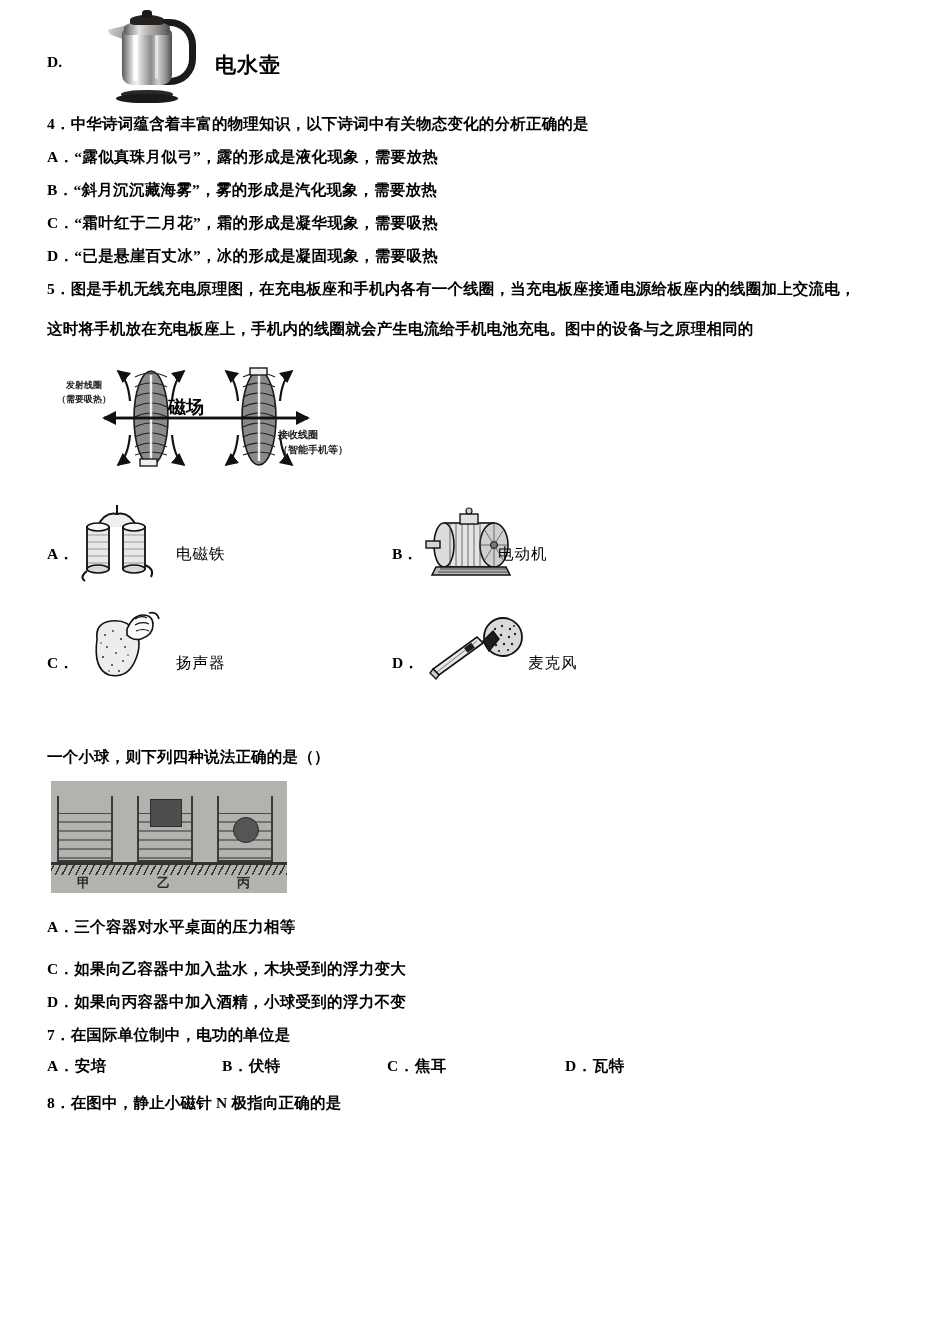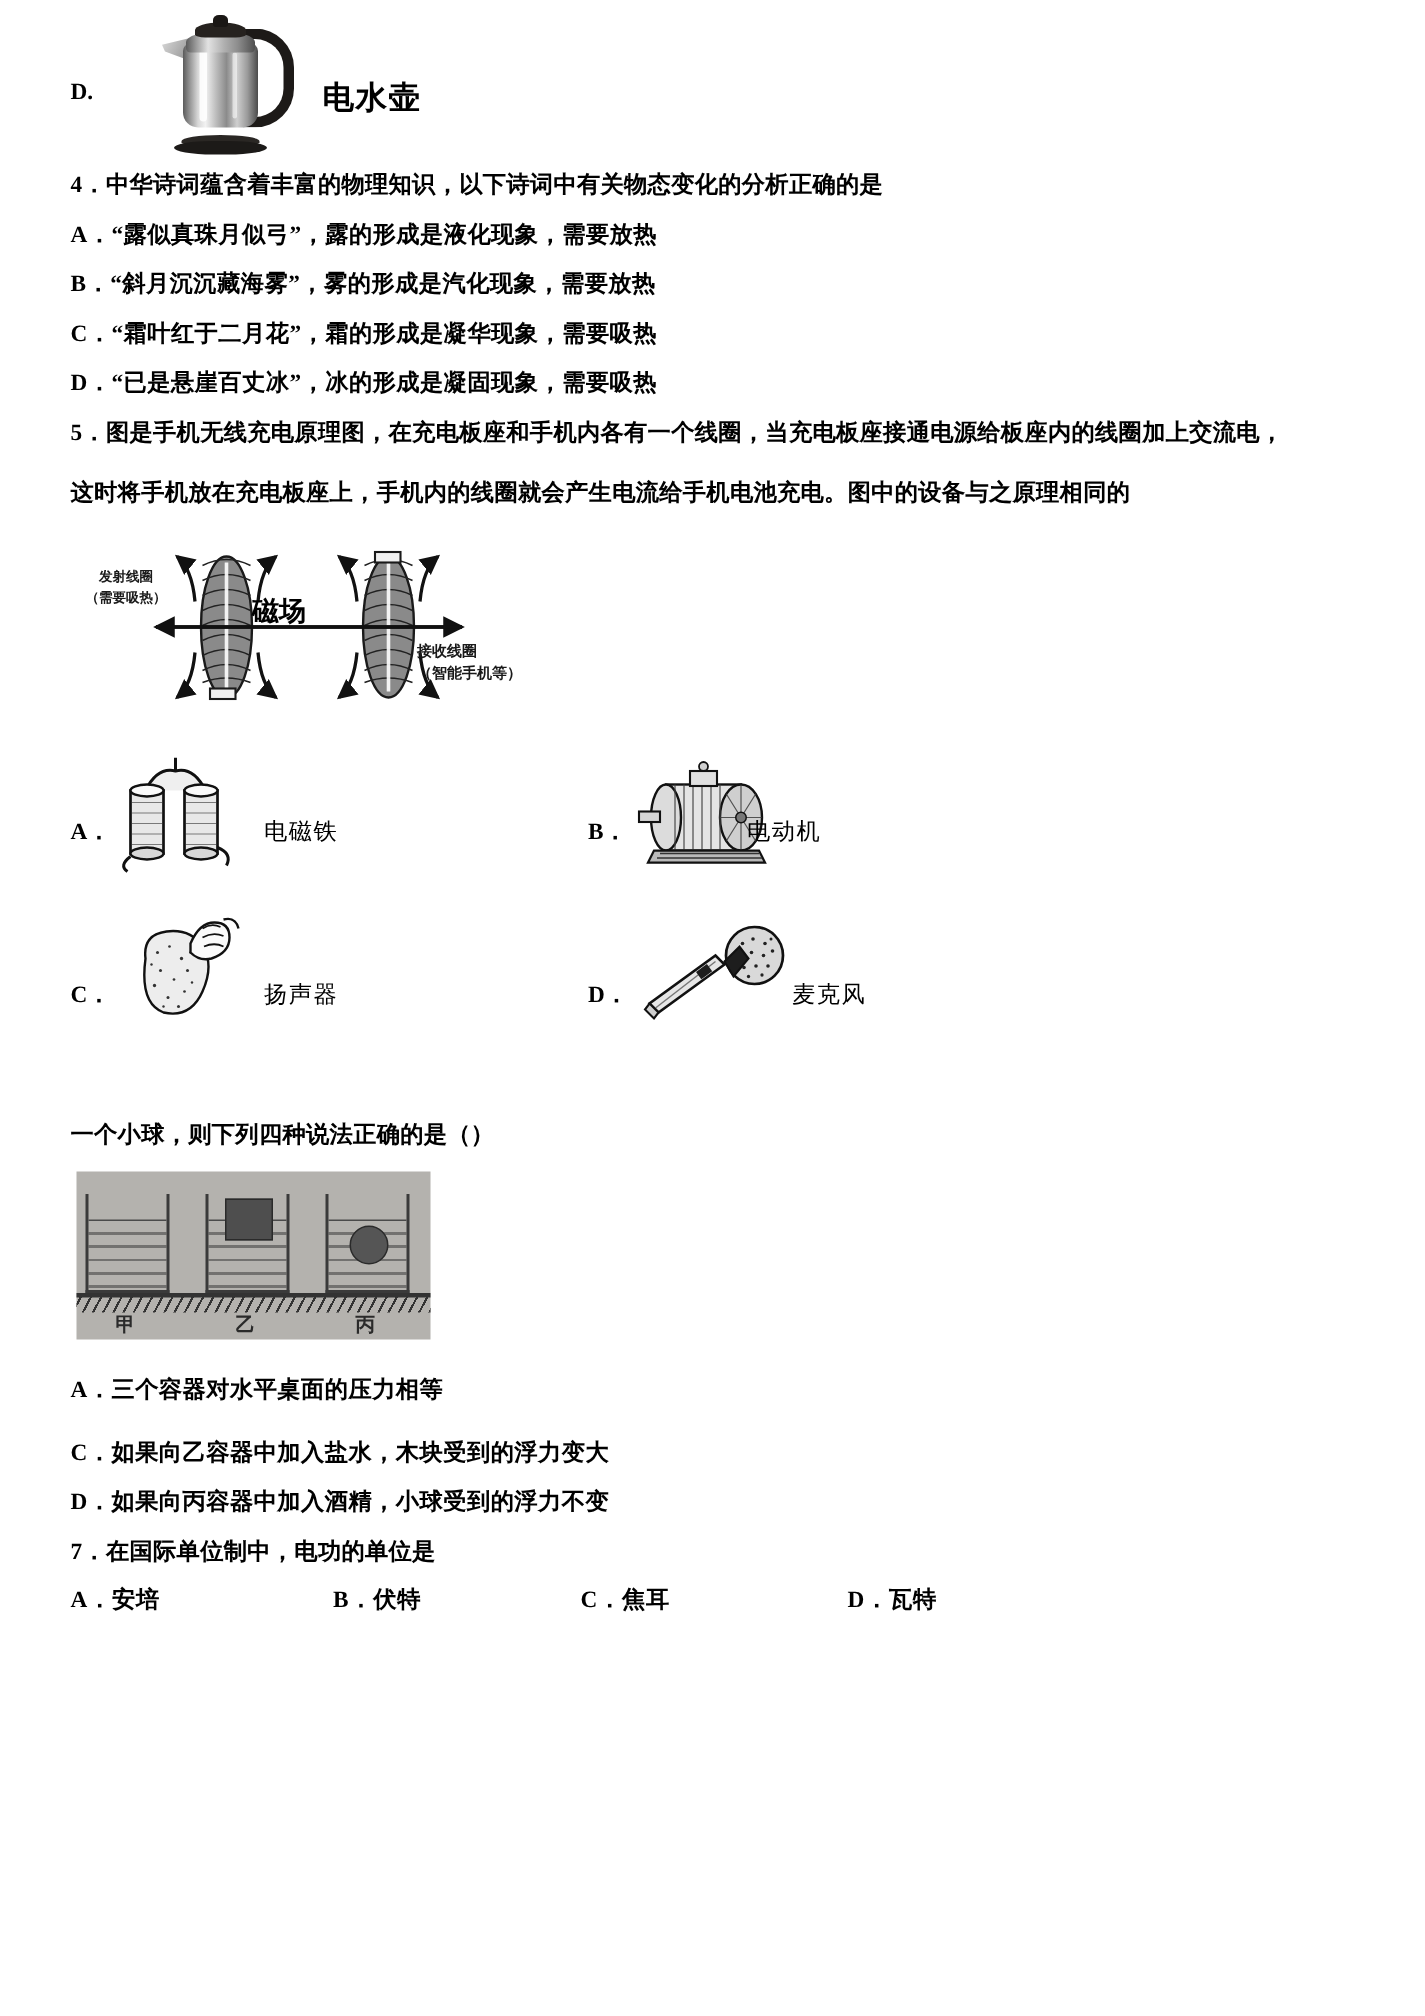--- a/index.html
+++ b/index.html
@@ -589,15 +589,16 @@
       <span class="o" style="left:340px;">
         <span>C．</span><span>焦耳</span>
       </span>
       <span class="o" style="left:518px;">
         <span>D．</span><span>瓦特</span>
       </span>
     </div>
 
     <div class="spacer-sm"></div>
 
+    <div class="qline">8．在图中，静止小磁针 N 极指向正确的是</div>
 
   </div>
 </div>
 
 </body></html>

